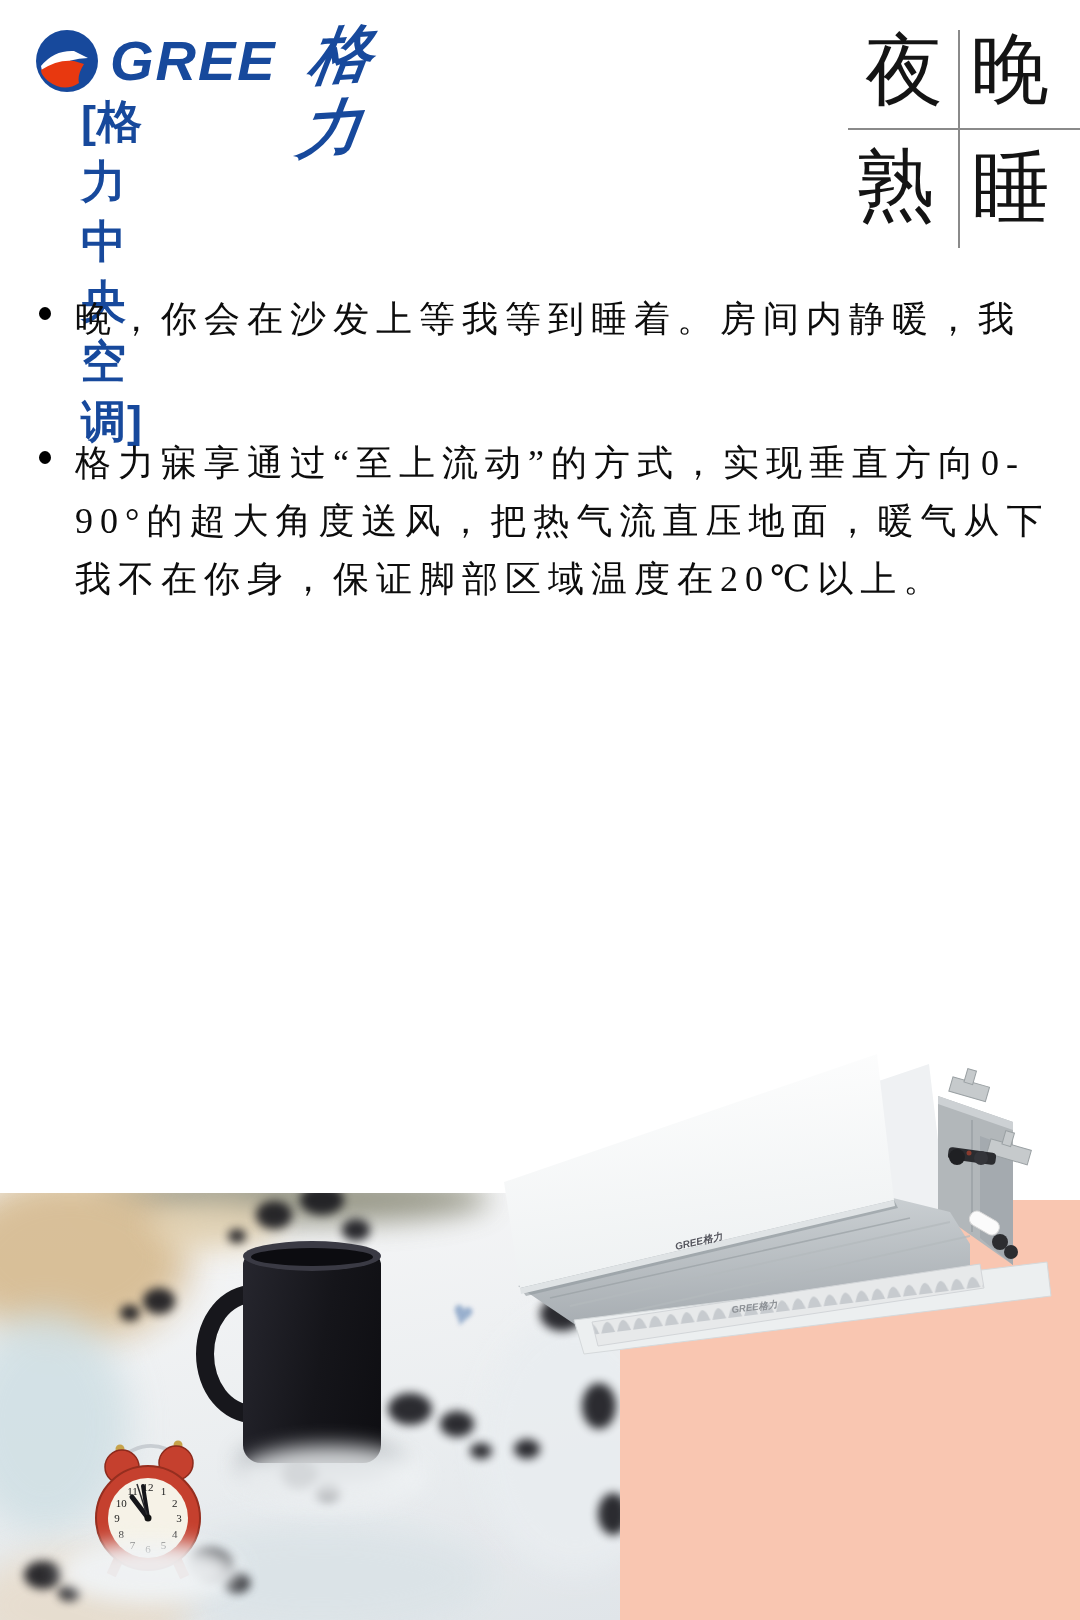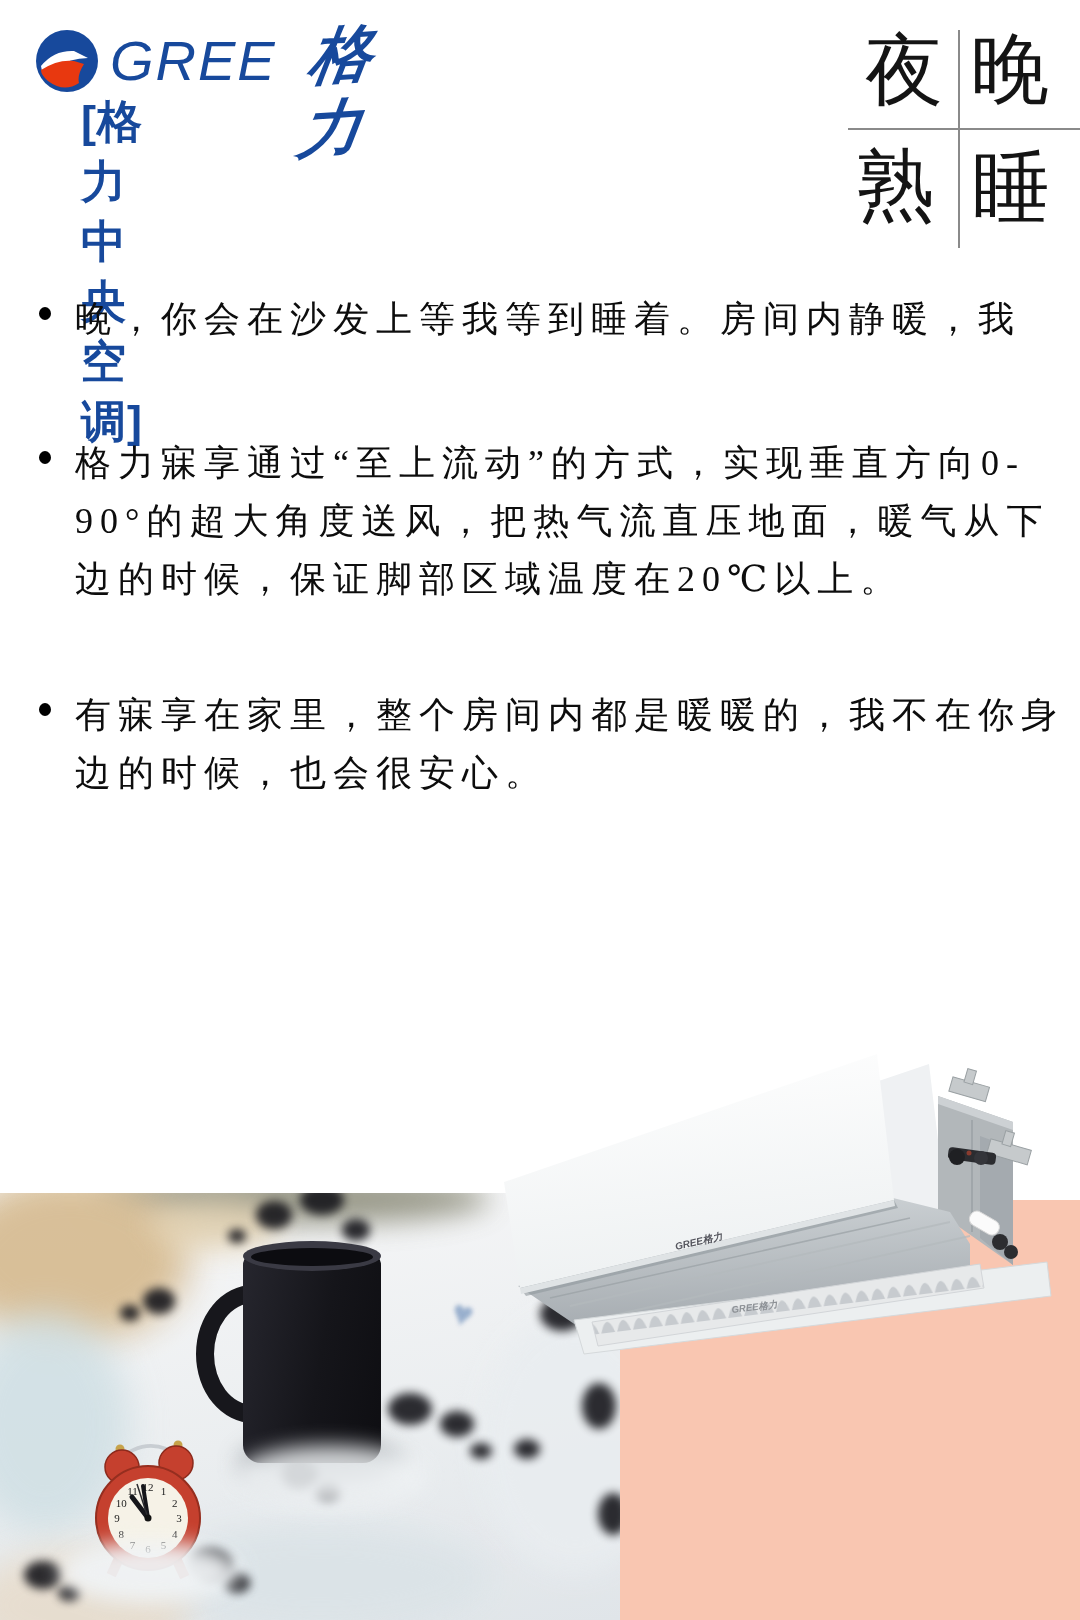--- a/index.html
+++ b/index.html
@@ -7,21 +7,21 @@
     position:relative;width:1080px;height:1620px;background:#ffffff;
     overflow:hidden;margin:0 auto;
     font-family:"Liberation Serif","DejaVu Serif",serif;
   }
   
   #brand{position:absolute;left:0;top:0;}
   #logo-mark{position:absolute;left:36px;top:30px;width:62px;height:62px;}
   #wordmark{
     position:absolute;left:110px;top:30px;height:62px;line-height:62px;
     font-family:"Liberation Sans","DejaVu Sans",sans-serif;
-    font-size:56px;font-weight:400;font-style:italic;letter-spacing:2px;
+    font-size:56px;font-weight:700;font-style:italic;letter-spacing:2px;
     color:#17499c;
   }
   #brand-script{
     position:absolute;left:310px;top:18px;height:74px;line-height:74px;
     font-size:62px;font-weight:700;font-style:italic;color:#17499c;
     transform:skewX(-12deg) rotate(-4deg);
   }
   #brand-subtitle{
     position:absolute;left:36px;top:92px;
     font-family:"Liberation Sans","DejaVu Sans",sans-serif;
@@ -117,28 +117,21 @@
       <span class="bullet-dot"></span>
       <div>
           <div class="tline">晚，你会在沙发上等我等到睡着。房间内静暖，我</div>
         </div>
     </li>
     <li>
       <span class="bullet-dot"></span>
       <div>
           <div class="tline">格力寐享通过“至上流动”的方式，实现垂直方向0-</div>
           <div class="tline">90°的超大角度送风，把热气流直压地面，暖气从下</div>
-          <div class="tline last">边的时候，保证脚部区域温度在20℃以上。</div>
-        </div>
-    </li>
-    <li>
-      <span class="bullet-dot"></span>
-      <div>
-          <div class="tline">有寐享在家里，整个房间内都是暖暖的，我不在你身</div>
-          <div class="tline last">边的时候，也会很安心。</div>
+          <div class="tline last">我不在你身，保证脚部区域温度在20℃以上。</div>
         </div>
     </li>
   </ul>
 
   <div id="accent-rect"></div>
 
   <div id="photo">
 
     <div class="blob" style="left:90px;top:-20px;width:400px;height:52px;background:#7d7d68;opacity:.75;filter:blur(14px);"></div>
     <div class="blob" style="left:-50px;top:-20px;width:240px;height:170px;background:#d7bd94;opacity:.95;filter:blur(18px);"></div>

